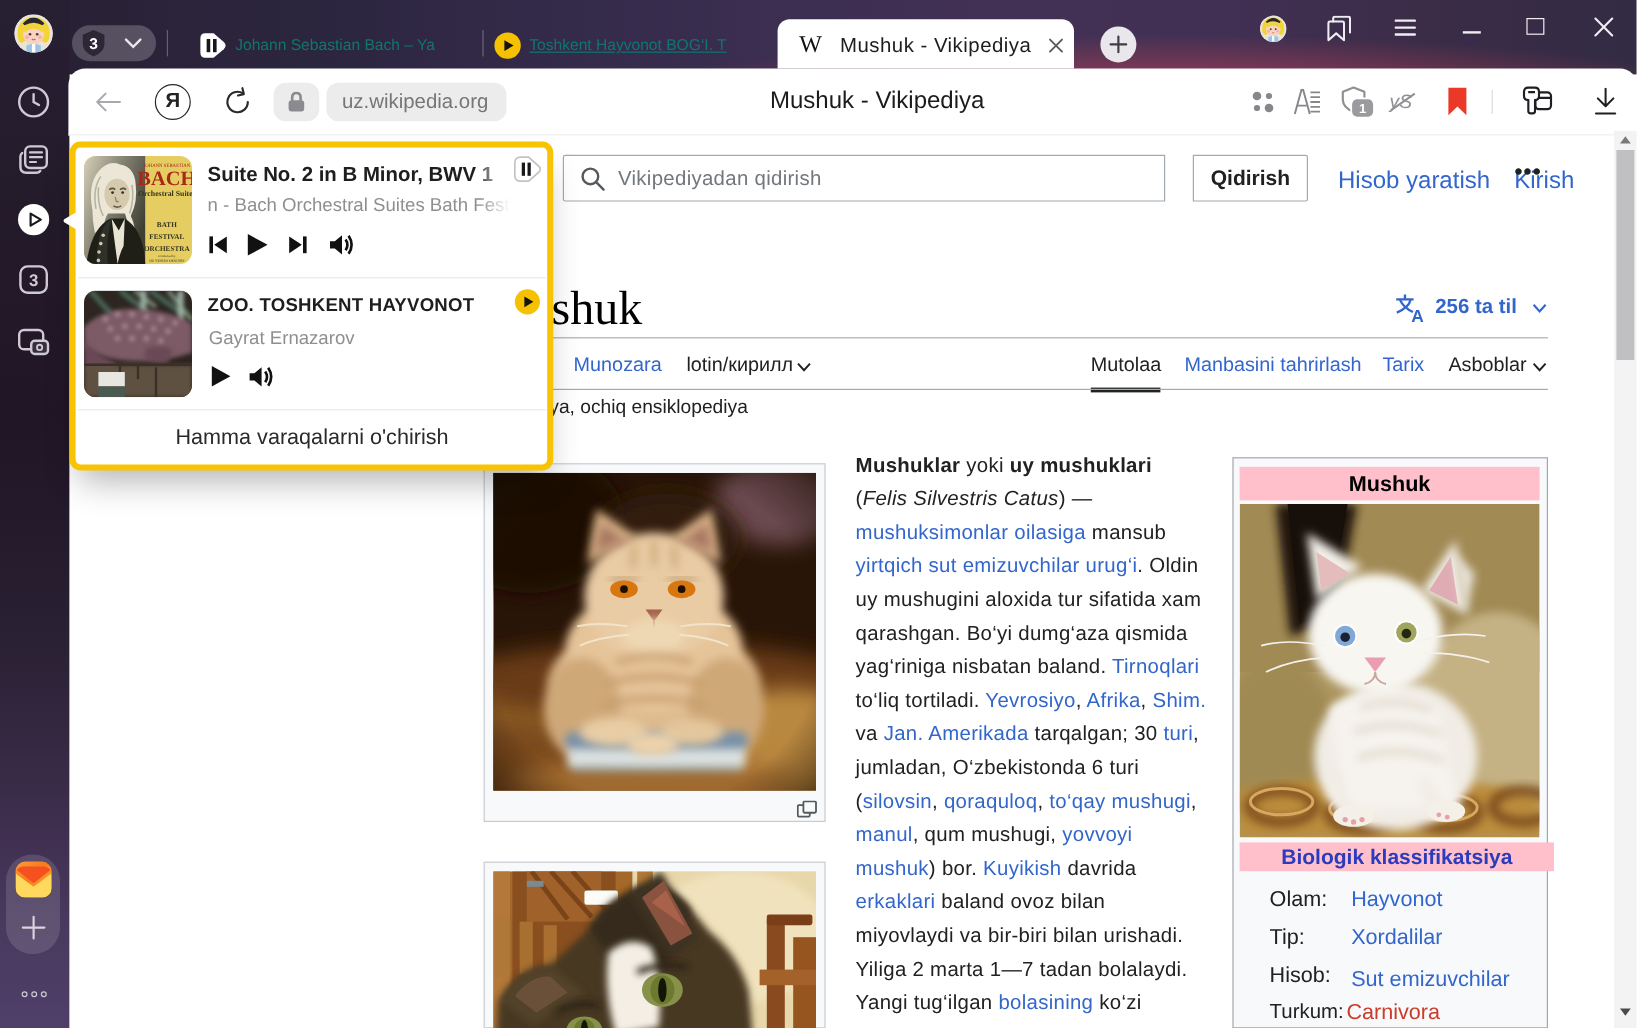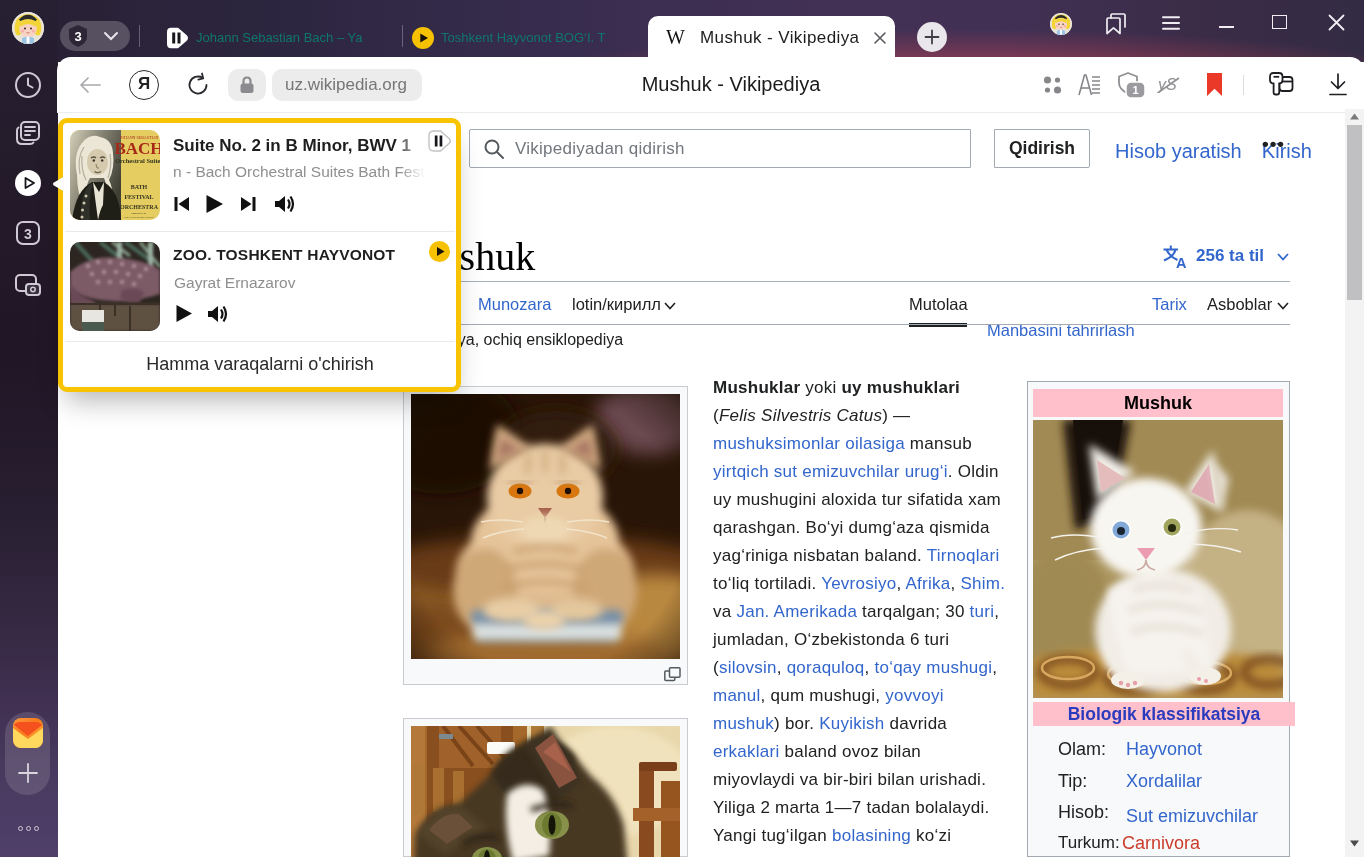--- a/index.html
+++ b/index.html
@@ -76,21 +76,21 @@
     <rect x="11.5" y="5.5" width="3" height="11" fill="#17171c"></rect>
   </svg>
   <div class="abs tabtext" style="left:196px;top:30px;width:196px;height:18px;overflow:hidden;
        -webkit-mask-image:linear-gradient(to right,#000 85%,transparent 99%);">Johann Sebastian Bach – Ya</div>
   <div class="abs" style="left:402px;top:25px;width:1px;height:22px;background:rgba(255,255,255,0.28);"></div>
 
   <div class="abs" style="left:412px;top:27px;width:22px;height:22px;border-radius:50%;background:#f6c101;"></div>
   <svg class="abs" style="left:412px;top:27px;" width="22" height="22" viewBox="0 0 22 22">
     <path d="M8.3 6.5 L16 11 L8.3 15.5 Z" fill="#17130a"></path>
   </svg>
-  <div class="abs tabtext" style="left:441px;top:30px;width:192px;height:18px;overflow:hidden;
+  <div class="abs tabtext" style="left:441px;top:30px;width:192px;height:18px;overflow:hidden;text-decoration:underline;
        -webkit-mask-image:linear-gradient(to right,#000 86%,transparent 99%);">Toshkent Hayvonot BOG‘I. T</div>
 
   <div class="abs" style="left:648px;top:16px;width:247px;height:41px;background:#fff;border-radius:10px 10px 0 0;"></div>
   <div class="abs" style="left:666px;top:26px;width:22px;height:24px;font-family:'Liberation Serif',serif;font-size:20px;color:#111;">W</div>
   <div class="abs" style="left:700px;top:28px;font-size:17px;letter-spacing:0.4px;color:#1d1d1f;">Mushuk - Vikipediya</div>
   <svg class="abs" style="left:872px;top:30px;" width="16" height="16" viewBox="0 0 16 16">
     <path d="M3 3 L13 13 M13 3 L3 13" stroke="#5a5a5e" stroke-width="1.6" stroke-linecap="round"></path>
   </svg>
 
   <div class="abs" style="left:917px;top:22px;width:30px;height:30px;border-radius:50%;background:#e9e6ec;"></div>
@@ -254,21 +254,21 @@
   <div class="abs" style="left:403px;top:281px;width:887px;height:1px;background:#a7aeb5;"></div>
 
   <div class="abs" style="left:403px;top:295px;font-size:16.5px;color:#202122;">Maqola</div>
   <div class="abs" style="left:478px;top:295px;font-size:16.5px;color:#3366cc;">Munozara</div>
   <div class="abs" style="left:572px;top:295px;font-size:16.5px;color:#202122;">lotin/кирилл</div>
   <svg class="abs" style="left:663px;top:301px;" width="14" height="10" viewBox="0 0 14 10">
     <path d="M2 2 L7 7.5 L12 2" stroke="#202122" stroke-width="1.6" fill="none"></path>
   </svg>
   <div class="abs" style="left:909px;top:295px;font-size:16.5px;color:#202122;">Mutolaa</div>
   <div class="abs" style="left:909px;top:323px;width:58px;height:3.5px;background:#202122;"></div>
-  <div class="abs" style="left:987px;top:295px;font-size:16.5px;color:#3366cc;margin-top:26px;">Manbasini tahrirlash</div>
+  <div class="abs" style="left:987px;top:295px;font-size:16.5px;color:#3366cc;">Manbasini tahrirlash</div>
   <div class="abs" style="left:1152px;top:295px;font-size:16.5px;color:#3366cc;">Tarix</div>
   <div class="abs" style="left:1207px;top:295px;font-size:16.5px;color:#202122;">Asboblar</div>
   <svg class="abs" style="left:1276px;top:301px;" width="14" height="10" viewBox="0 0 14 10">
     <path d="M2 2 L7 7.5 L12 2" stroke="#202122" stroke-width="1.6" fill="none"></path>
   </svg>
   <div class="abs" style="left:403px;top:324px;width:887px;height:1px;background:#a2a9b1;"></div>
   <div class="abs" style="left:402px;top:331px;font-size:16px;color:#202122;">Vikipediya, ochiq ensiklopediya</div>
 
   <div class="abs" style="left:403px;top:386px;width:285px;height:299px;border:1px solid #c8ccd1;background:#f8f9fa;"></div>
   <div class="abs" style="left:411px;top:394px;width:269px;height:265px;overflow:hidden;">

